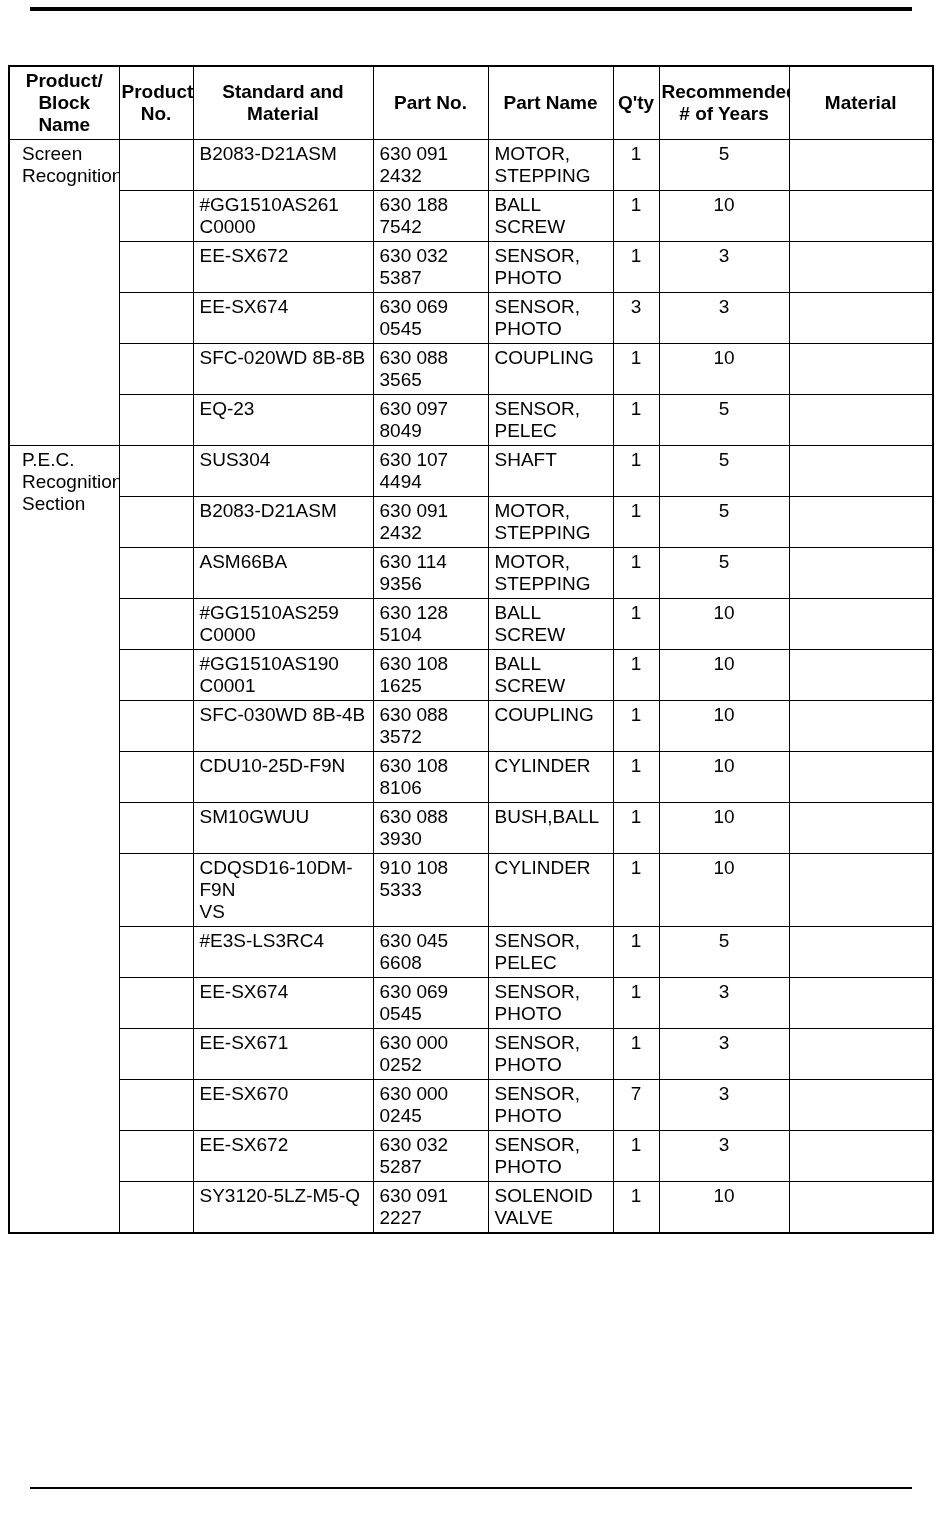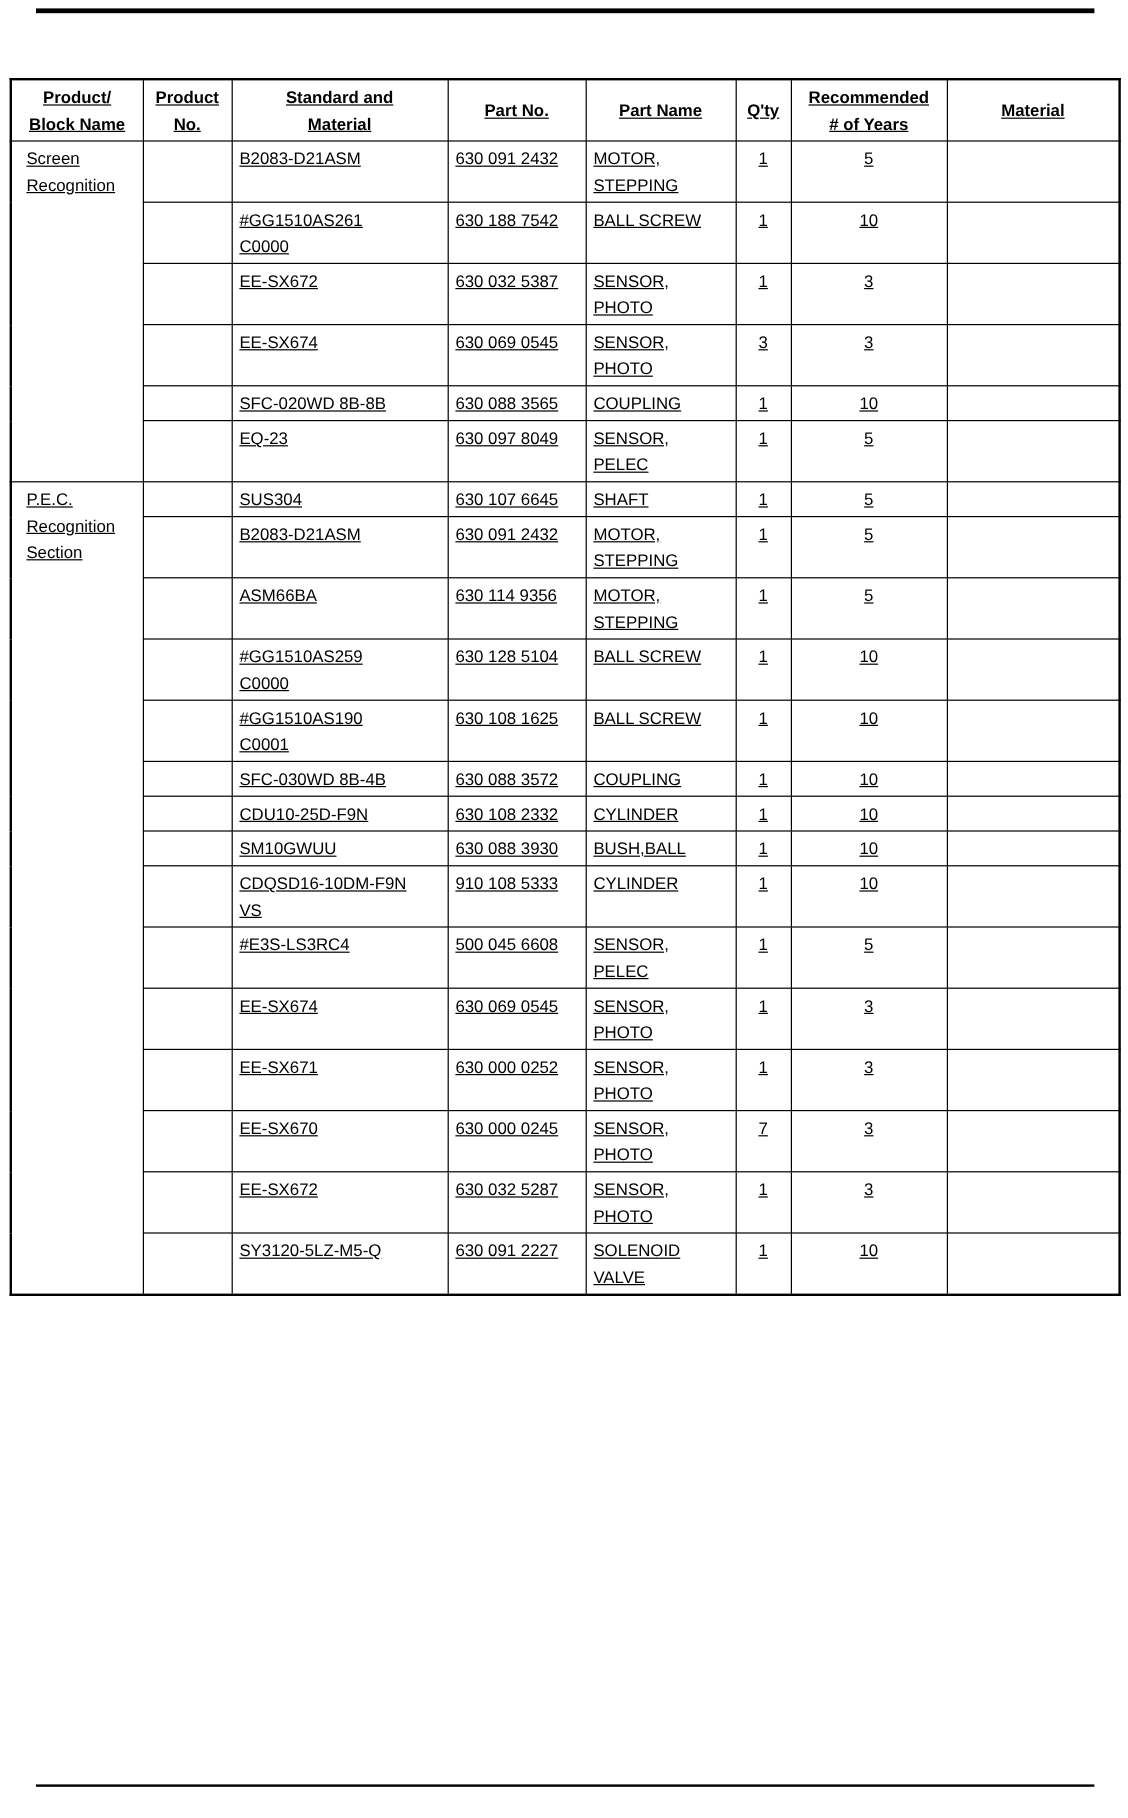--- a/index.html
+++ b/index.html
@@ -33,22 +33,21 @@
     background: #000000;
   }
   table.parts-table {
     position: absolute;
     left: 8px;
     top: 65px;
     width: 924px;
     border-collapse: collapse;
     table-layout: fixed;
     border: 2px solid #000000;
-    font-size: 14px;
-    text-decoration: underline;
+    font-size: 19px;
   }
   .parts-table th, .parts-table td {
     border: 1px solid #000000;
     line-height: 22px;
     white-space: pre-line;
     overflow: hidden;
   }
   .parts-table th {
     font-weight: bold;
     text-align: center;
@@ -170,21 +169,21 @@
           <td class="center">1</td>
           <td class="center">5</td>
           <td></td>
         </tr>
         <tr>
           <td rowspan="15" class="group-name">P.E.C.
 Recognition
 Section</td>
           <td></td>
           <td>SUS304</td>
-          <td>630 107 6645</td>
+          <td>630 107 4494</td>
           <td>SHAFT</td>
           <td class="center">1</td>
           <td class="center">5</td>
           <td></td>
         </tr>
         <tr>
           <td></td>
           <td>B2083-D21ASM</td>
           <td>630 091 2432</td>
           <td>MOTOR,
@@ -228,21 +227,21 @@
           <td>SFC-030WD 8B-4B</td>
           <td>630 088 3572</td>
           <td>COUPLING</td>
           <td class="center">1</td>
           <td class="center">10</td>
           <td></td>
         </tr>
         <tr>
           <td></td>
           <td>CDU10-25D-F9N</td>
-          <td>630 108 2332</td>
+          <td>630 108 8106</td>
           <td>CYLINDER</td>
           <td class="center">1</td>
           <td class="center">10</td>
           <td></td>
         </tr>
         <tr>
           <td></td>
           <td>SM10GWUU</td>
           <td>630 088 3930</td>
           <td>BUSH,BALL</td>
@@ -256,21 +255,21 @@
 VS</td>
           <td>910 108 5333</td>
           <td>CYLINDER</td>
           <td class="center">1</td>
           <td class="center">10</td>
           <td></td>
         </tr>
         <tr>
           <td></td>
           <td>#E3S-LS3RC4</td>
-          <td>500 045 6608</td>
+          <td>630 045 6608</td>
           <td>SENSOR,
 PELEC</td>
           <td class="center">1</td>
           <td class="center">5</td>
           <td></td>
         </tr>
         <tr>
           <td></td>
           <td>EE-SX674</td>
           <td>630 069 0545</td>

